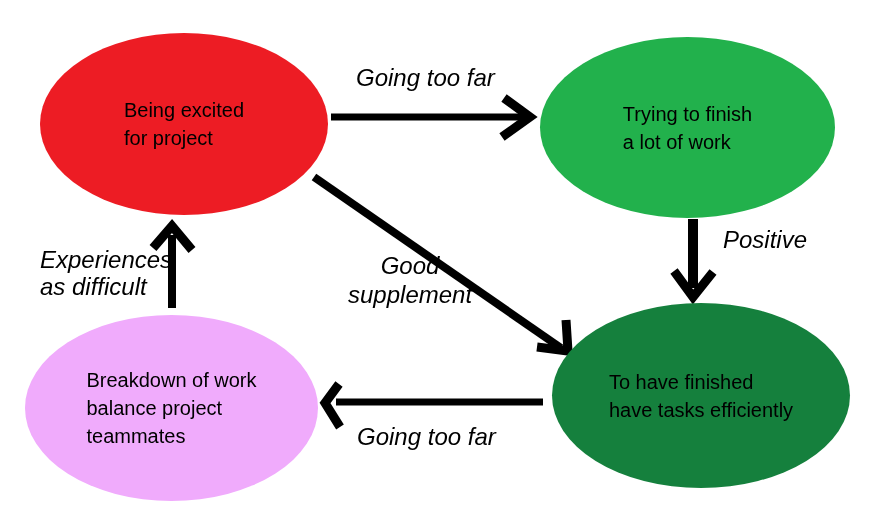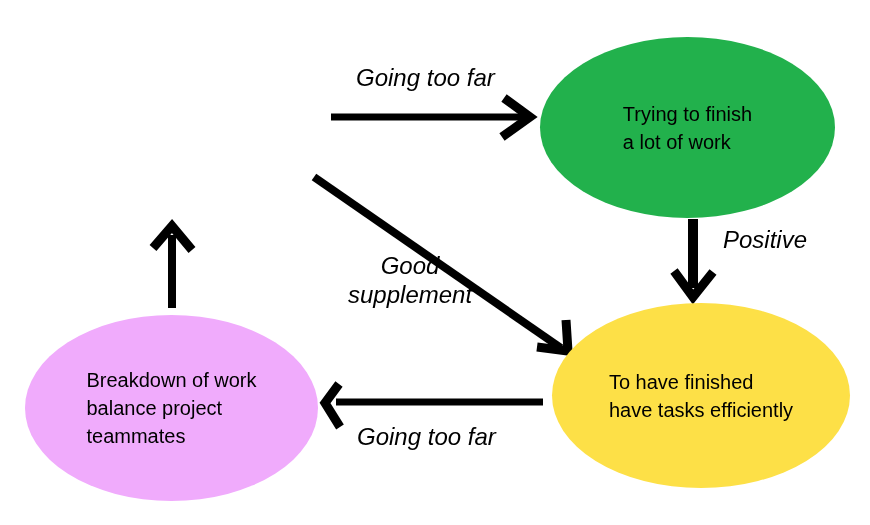--- a/index.html
+++ b/index.html
@@ -75,29 +75,35 @@
     <g stroke="#000000" fill="none">
       <path d="M 543 402 L 336 402" stroke-width="7"></path>
       <path d="M 339 384 L 325 403 L 340 427" stroke-width="9"></path>
     </g>
     <g stroke="#000000" fill="none">
       <path d="M 172 308 L 172 235" stroke-width="8"></path>
       <path d="M 153 248 L 172 226 L 192 250" stroke-width="9"></path>
     </g>
   </svg>
 
+  <div class="node node-excited" style="background: rgb(237, 28, 36);">
+    <div class="node-text">
+      <div>Being excited</div>
+      <div>for project</div>
+    </div>
+  </div>
 
   <div class="node node-trying" style="background: rgb(34, 177, 76);">
     <div class="node-text">
       <div>Trying to finish</div>
       <div>a lot of work</div>
     </div>
   </div>
 
-  <div class="node node-finished" style="background: #fde047; align-items: center;">
+  <div class="node node-finished" style="background: #15803d; align-items: center;">
     <div class="node-text">
       <div>To have finished</div>
       <div>have tasks efficiently</div>
     </div>
   </div>
 
   <div class="node node-breakdown" style="background: #f0abfc;">
     <div class="node-text">
       <div>Breakdown of work</div>
       <div>balance project</div>
@@ -115,14 +121,18 @@
 
   <div class="edge-label label-good">
     <div>Good</div>
     <div>supplement</div>
   </div>
 
   <div class="edge-label label-going-bottom">
     <div>Going too far</div>
   </div>
 
+  <div class="edge-label label-experiences">
+    <div>Experiences</div>
+    <div>as difficult</div>
+  </div>
 
 </div>
 
 </body></html>

